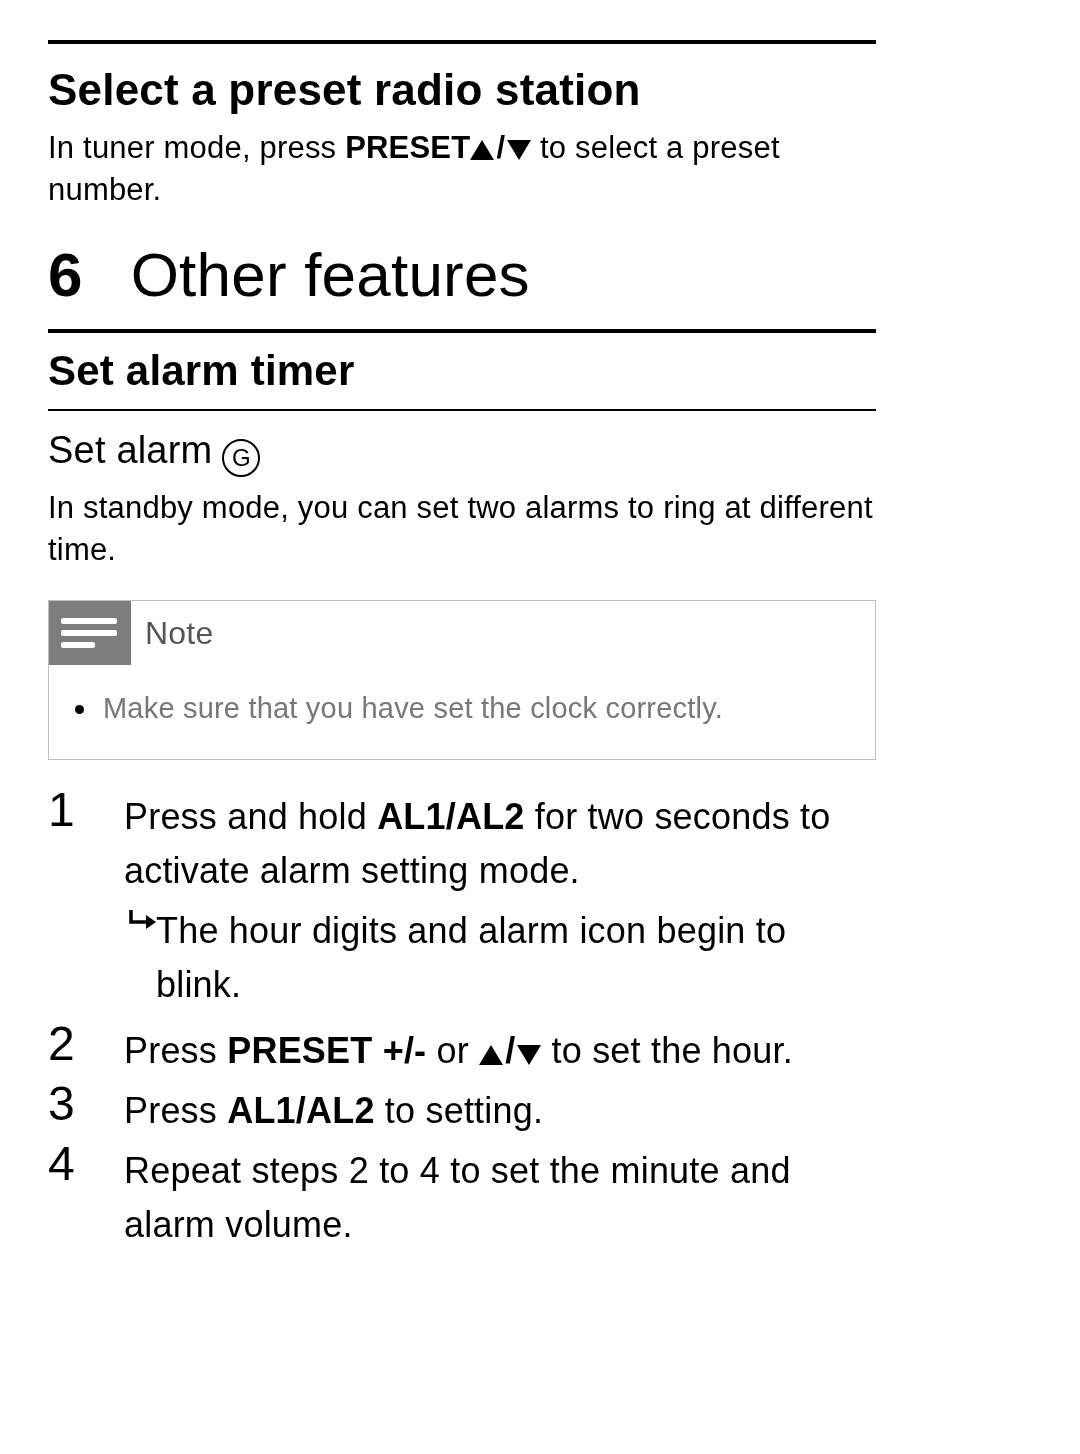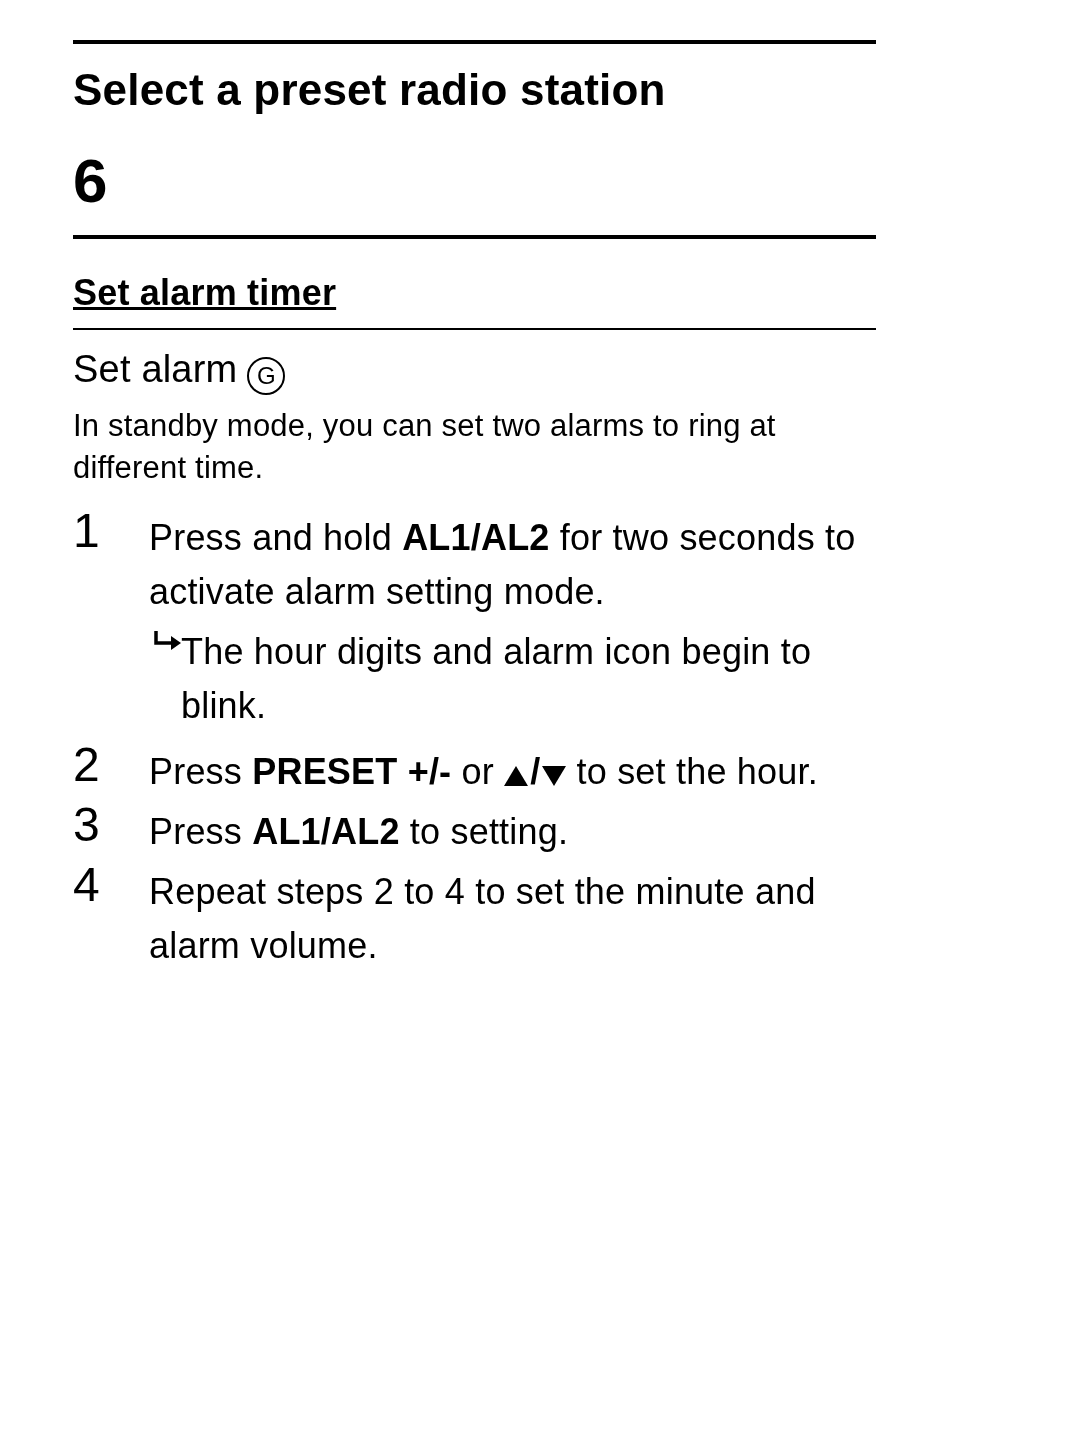--- a/index.html
+++ b/index.html
@@ -4,21 +4,21 @@
 <style>
   html, body {
     margin: 0;
     padding: 0;
     background: #fff;
   }
   .page {
     width: 936px;
     min-height: 1454px;
     box-sizing: border-box;
-    padding: 40px 60px 40px 73px;
+    padding: 40px 60px 40px 48px;
     font-family: "Gill Sans", "Gill Sans MT", "Trebuchet MS", "Segoe UI",
                  Arial, sans-serif;
     color: #000;
     font-size: 30px;
     line-height: 1.35;
     letter-spacing: 0.2px;
   }
 
   
   .rule-thick {
@@ -44,23 +44,22 @@
     margin: 20px 0 12px 0;
     display: flex;
     align-items: baseline;
     gap: 48px;
   }
   h1.chapter-row .chap-num {
     font-weight: 700;
   }
   h2.sub-title {
     font-weight: 700;
-    font-size: 36px;
-    margin: 30px 0 10px 0;
-    text-decoration: underline;
+    font-size: 42px;
+    margin: 10px 0 10px 0;
   }
   h3.subsub-title {
     font-weight: 400;
     font-size: 38px;
     margin: 14px 0 10px 0;
     display: flex;
     align-items: flex-end;
     gap: 10px;
   }
 
@@ -208,36 +207,55 @@
   }
   .result-arrow svg { display: block; }
 </style>
 </head>
 <body>
 
 <div class="page">
 
   <hr class="rule-thick">
   <h2 class="section-title">Select a preset radio station</h2>
+  <p class="body">
+    <span>In tuner mode, press </span><span class="bold">PRESET</span><span class="tri tri-up"></span><span class="tri-sep">/</span><span class="tri tri-down"></span><span> to select a preset number.</span>
+  </p>
 
   <h1 class="chapter-row">
     <span class="chap-num">6</span>
+    <span>Other features</span>
   </h1>
   <hr class="rule-thick">
 
   <h2 class="sub-title">Set alarm timer</h2>
   <hr class="rule-thin">
 
   <h3 class="subsub-title">
     <span>Set alarm</span>
     <span class="circ-g">G</span>
   </h3>
 
   <p class="body">In standby mode, you can set two alarms to ring at different time.</p>
 
+  <div class="note-box">
+    <div class="note-header">
+      <div class="note-icon">
+        <div class="bar b1"></div>
+        <div class="bar b2"></div>
+        <div class="bar b3"></div>
+      </div>
+      <div class="note-label">Note</div>
+    </div>
+    <div class="note-body">
+      <ul id="note-list">
+          <li><span>Make sure that you have set the clock correctly.</span></li>
+        </ul>
+    </div>
+  </div>
 
   <div class="steps" id="steps">
       <div class="step">
         <div class="step-num">1</div>
         <div class="step-body">
           <div><span>Press and hold </span><span class="bold">AL1/AL2</span><span> for two seconds to activate alarm setting mode.</span></div>
           <div class="step-result">
             <span class="arrow result-arrow">
               <svg width="30" height="26" viewBox="0 0 30 26">
                 <path d="M3 2 V14 H20" stroke="#000" stroke-width="3.5" fill="none"></path>

